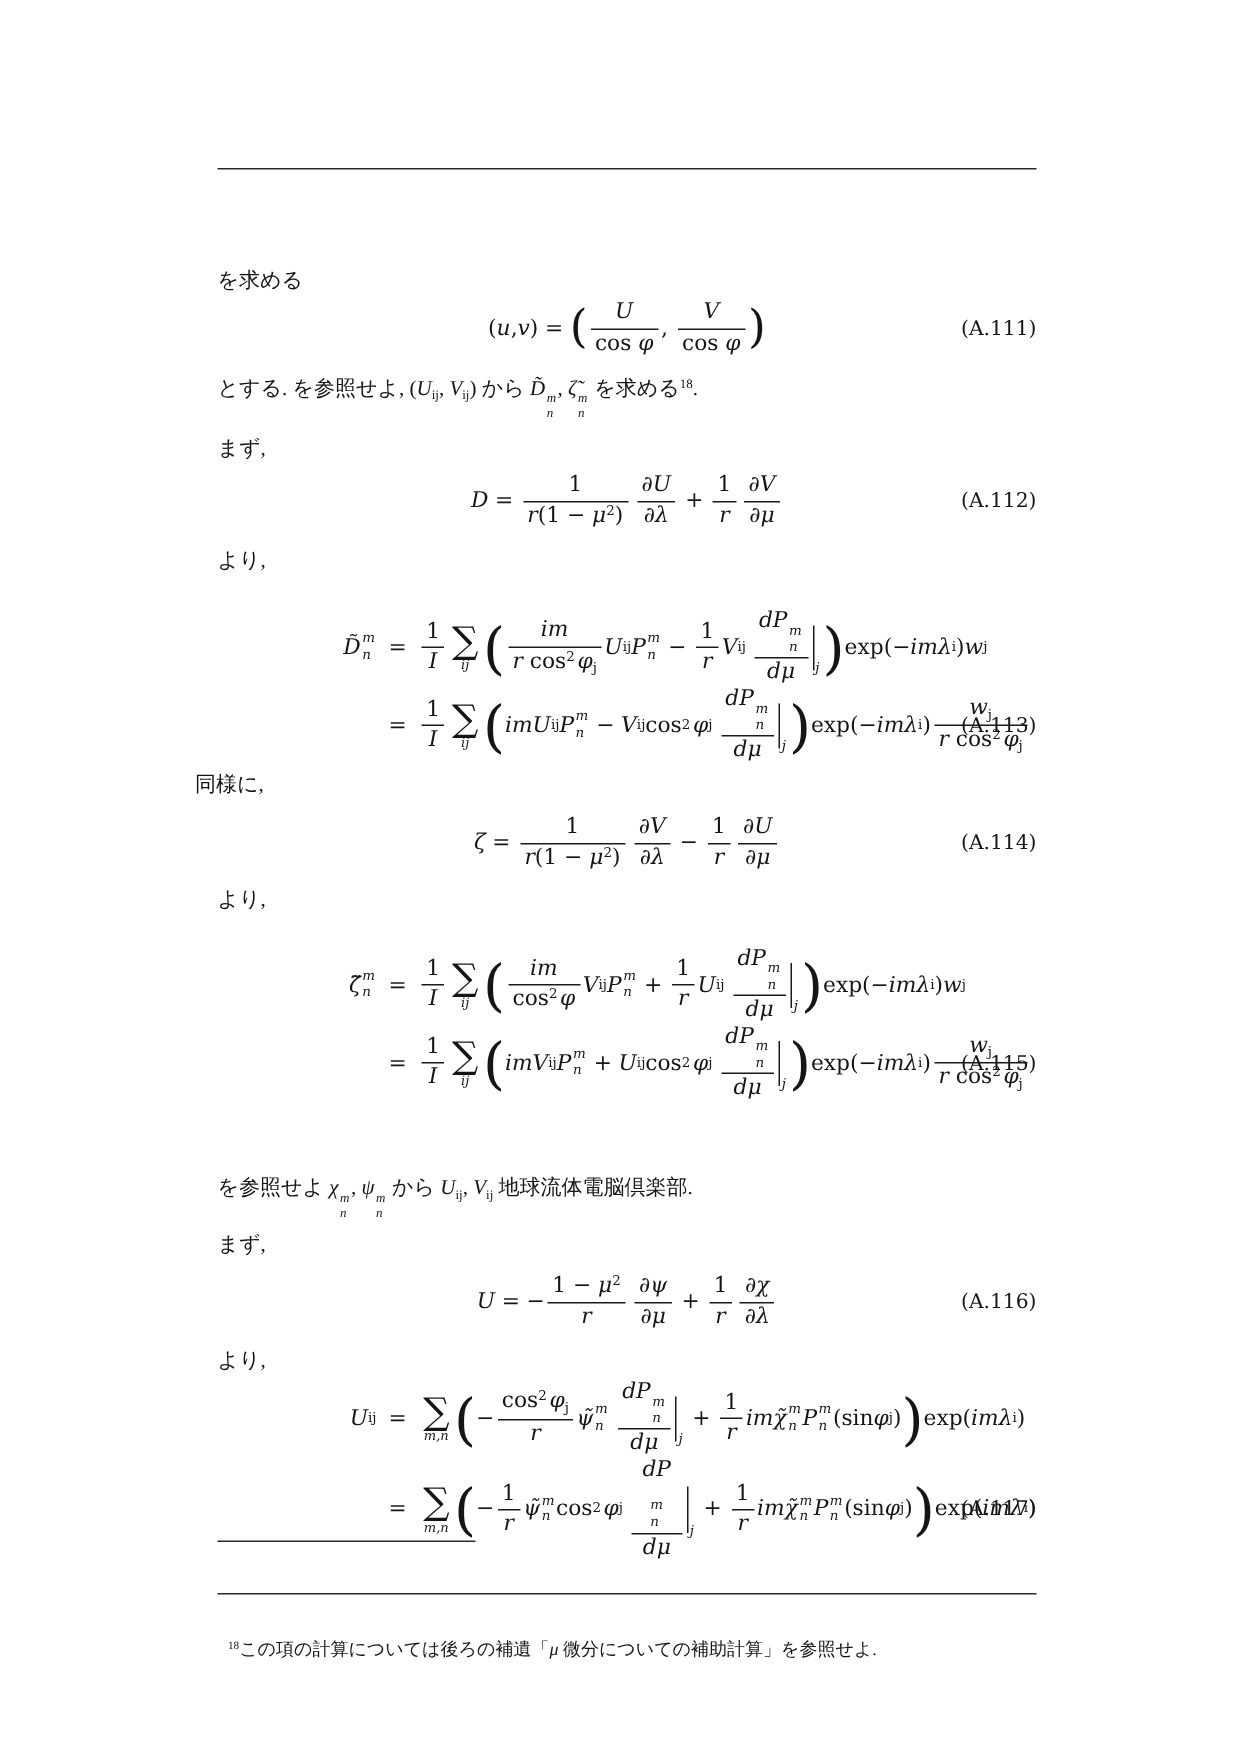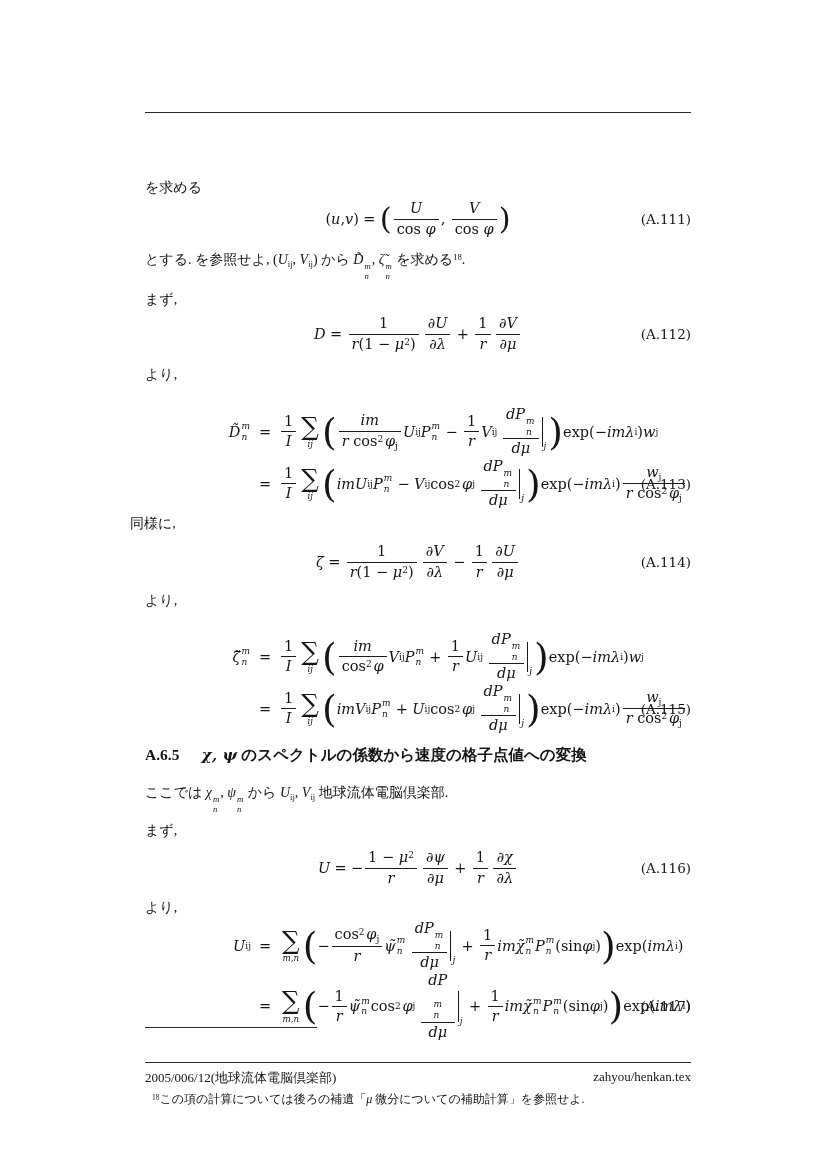--- a/index.html
+++ b/index.html
@@ -382,25 +382,22 @@
           <span class="mr">)</span>
           <span class="mfrac">
             <span class="fn"><span class="mi">w</span><span class="msub">j</span></span>
             <span class="fd"><span class="mi">r</span><span class="mr"> cos</span><span class="msup">2</span><span class="msp" style="width: 0.12em;"></span><span class="mi">φ</span><span class="msub">j</span></span>
           </span>
         </span>
         <span class="eqlabel">(A.115)</span>
       </div>
     </div>
 
-  <div class="abs shead" style="left:145px;top:745px;">
-    <span class="num">A.6.5</span><span><span class="mi">χ, ψ</span><span class="mr"> のスペクトルの係数から速度の格子点値への変換</span></span>
-  </div>
-
-  <div class="abs ptext" style="left:145px;top:782px;"><span class="mr">ここでは </span><span class="mi">χ</span><span class="mss">
+
+  <div class="abs ptext" style="left:145px;top:782px;"><span class="mr">を参照せよ </span><span class="mi">χ</span><span class="mss">
         <span class="mi">m</span>
         <span class="mi">n</span>
       </span><span class="mr">, </span><span class="mi">ψ</span><span class="mss">
         <span class="mi">m</span>
         <span class="mi">n</span>
       </span><span class="mr"> から </span><span class="mi">U</span><span class="msub">ij</span><span class="mr">, </span><span class="mi">V</span><span class="msub">ij</span><span class="mr"> 地球流体電脳倶楽部.</span></div>
 
   <div class="abs ptext" style="left:145px;top:820px;">まず,</div>
 
   <div class="abs eq" style="left:145px;top:843px;">
@@ -558,18 +555,14 @@
           <span class="mr">)</span>
         </span>
         <span class="eqlabel">(A.117)</span>
       </div>
     </div>
 
   <div class="abs rule" style="left:145px;top:1027px;width:172px;"></div>
   <div class="abs fnote" style="left:152px;top:1091px;width:539px;"><span class="msup">18</span><span class="mr">この項の計算については後ろの補遺「</span><span class="mi">μ</span><span class="mr"> 微分についての補助計算」を参照せよ.</span></div>
 
   <div class="abs rule" style="left:145px;top:1062px;width:546px;border-top-width:1px;"></div>
-  <div class="abs ftr" style="left:145px;top:1069px;">
-    <span>2005/006/12(地球流体電脳倶楽部)</span>
-    <span>zahyou/henkan.tex</span>
-  </div>
 
 </div>
 
 </body></html>

